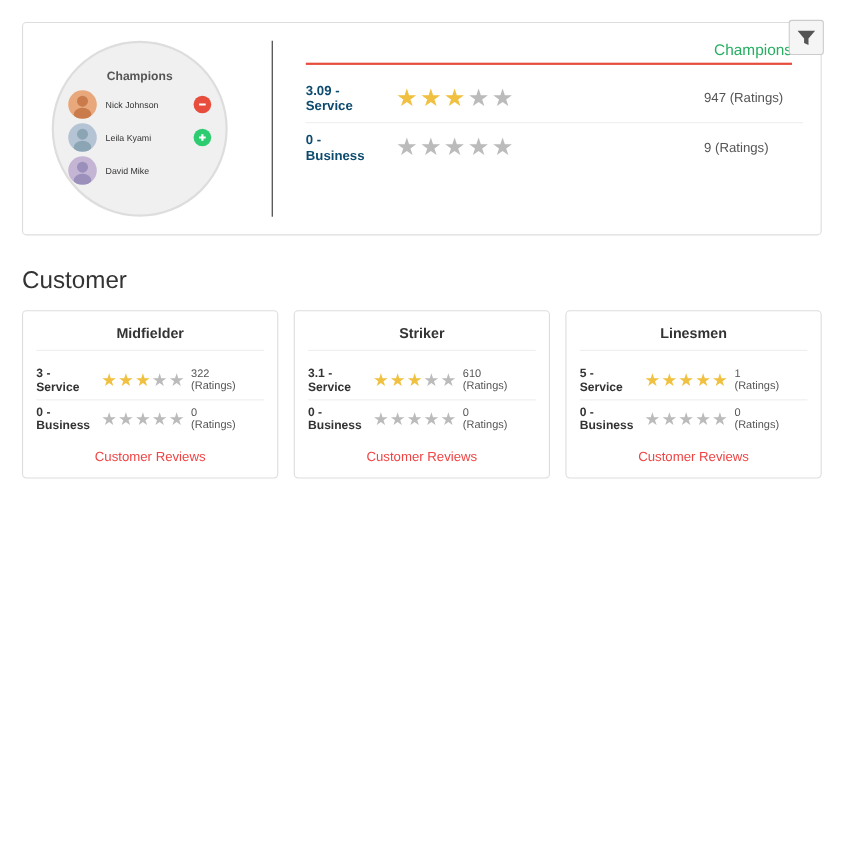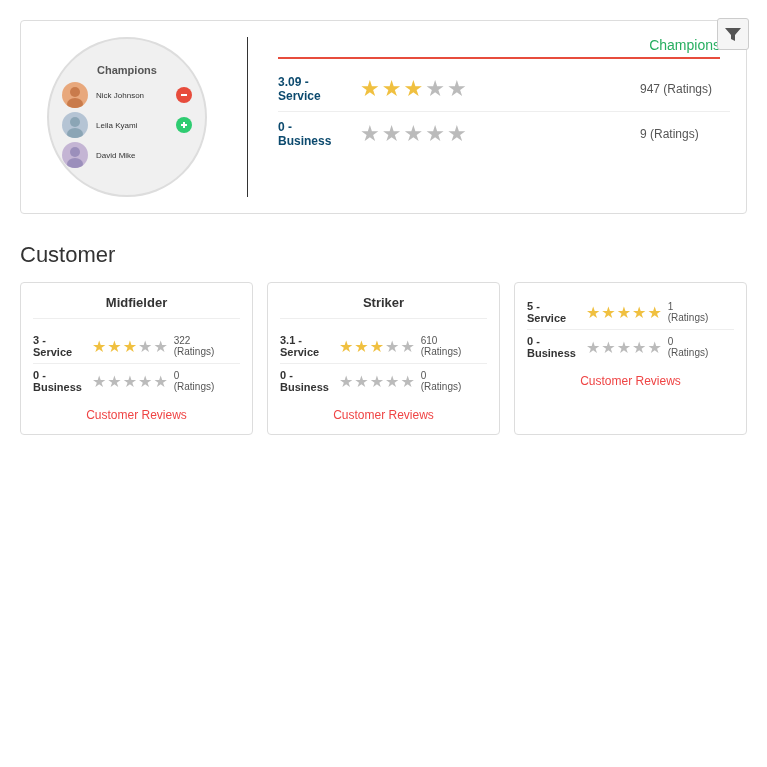--- a/index.html
+++ b/index.html
@@ -400,20 +400,21 @@
             <span class="outlet-star star-gray">★</span>
             <span class="outlet-star star-gray">★</span>
             <span class="outlet-star star-gray">★</span>
           </div>
           <span class="outlet-count">0<br>(Ratings)</span>
         </div>
         <a class="customer-reviews-link">Customer Reviews</a>
       </div>
 
       <div class="outlet-card">
+        <div class="outlet-card-title">Linesmen</div>
         <div class="outlet-rating-row">
           <span class="outlet-rating-label">5 -<br>Service</span>
           <div class="outlet-stars">
             <span class="outlet-star star-gold">★</span>
             <span class="outlet-star star-gold">★</span>
             <span class="outlet-star star-gold">★</span>
             <span class="outlet-star star-gold">★</span>
             <span class="outlet-star star-gold">★</span>
           </div>
           <span class="outlet-count">1<br>(Ratings)</span>

